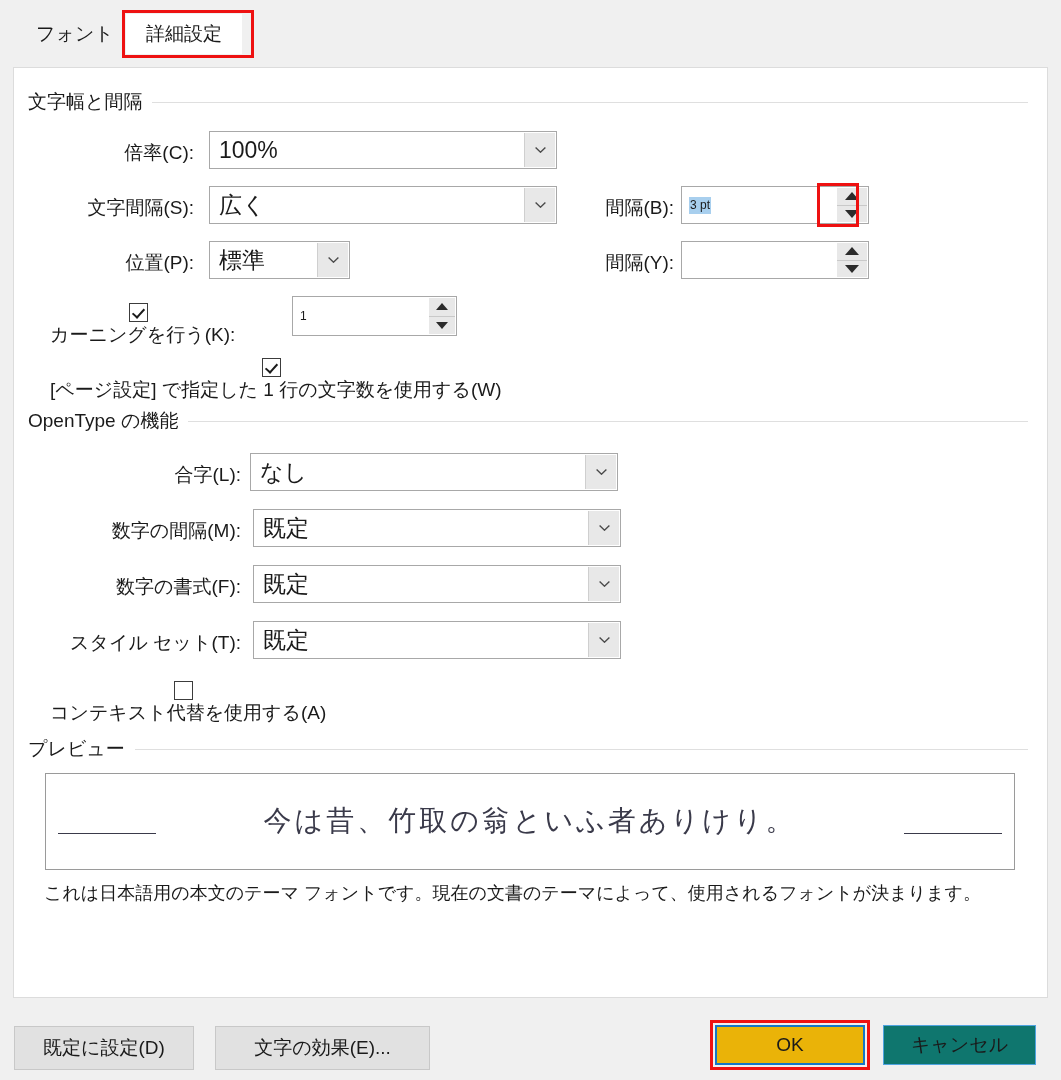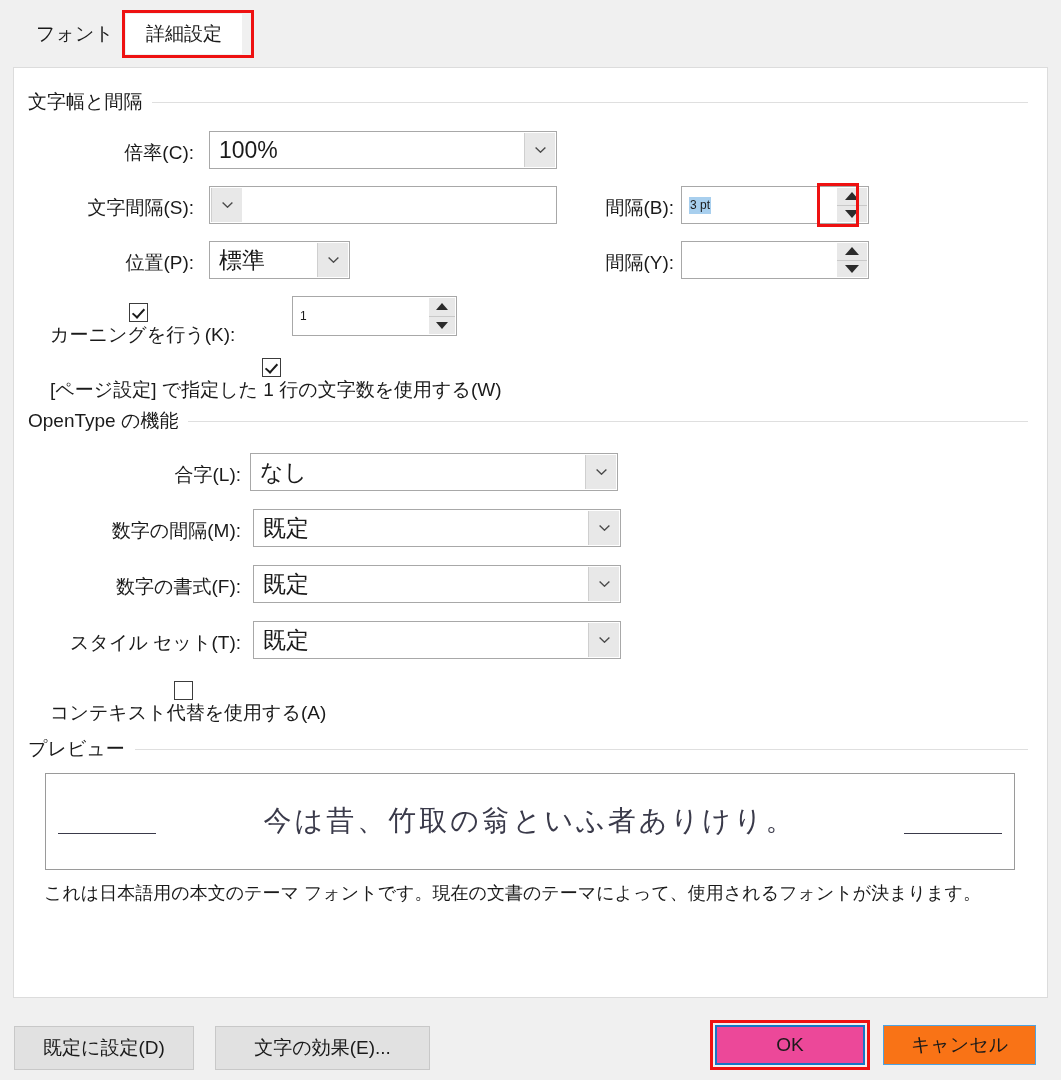--- a/index.html
+++ b/index.html
@@ -263,25 +263,25 @@
     border: 1px solid #c8c8c8;
     font-size: 19px;
     color: #1a1a1a;
     display: flex;
     align-items: center;
     justify-content: center;
     white-space: nowrap;
     font-family: "Liberation Sans", "DejaVu Sans", sans-serif;
   }
   #btn-ok {
-    background: #ec4899;
+    background: #eab308;
     border: 2px solid #1575c6;
   }
   #btn-cancel {
-    background: #f97316;
+    background: #0f766e;
     border: 1px solid #4ea3e0;
   }
   #btn-ok-highlight {
     position: absolute;
     left: 710px;
     top: 1020px;
     width: 160px;
     height: 50px;
     border: 3px solid #ee1111;
     box-sizing: border-box;
@@ -317,20 +317,21 @@
       <svg class="chev" viewBox="0 0 11 6">
         <path d="M0.6 0.6 L5.5 5.2 L10.4 0.6" fill="none" stroke="#4a4a4a" stroke-width="1.4"></path>
       </svg>
     </span>
   </div>
 
   <div class="field-label" style="left:20px; top:127px; width:160px;">
     <span>文字間隔(S):</span>
   </div>
   <div class="combo" style="left:195px; top:118px; width:348px; height:38px;">
+    <span class="cval">広く</span>
     <span class="cbtn">
       <svg class="chev" viewBox="0 0 11 6">
         <path d="M0.6 0.6 L5.5 5.2 L10.4 0.6" fill="none" stroke="#4a4a4a" stroke-width="1.4"></path>
       </svg>
     </span>
   </div>
 
   <div class="field-label" style="left:560px; top:127px; width:100px;">
     <span>間隔(B):</span>
   </div>

